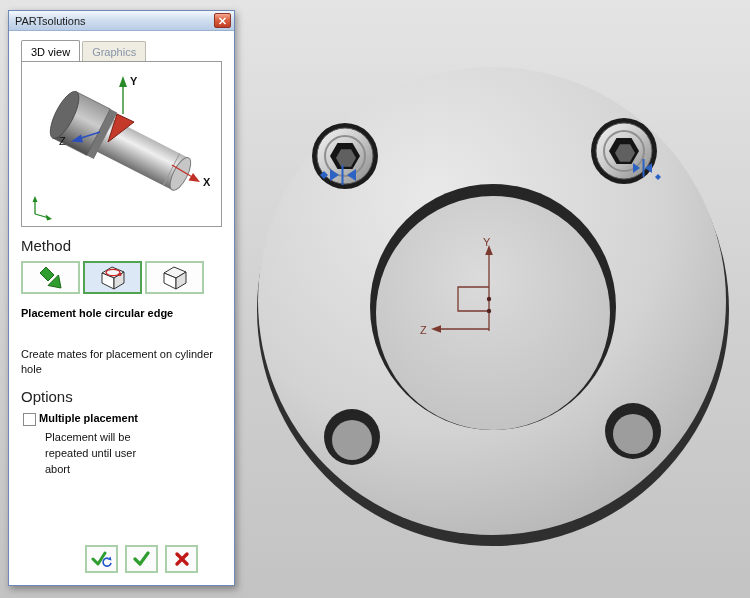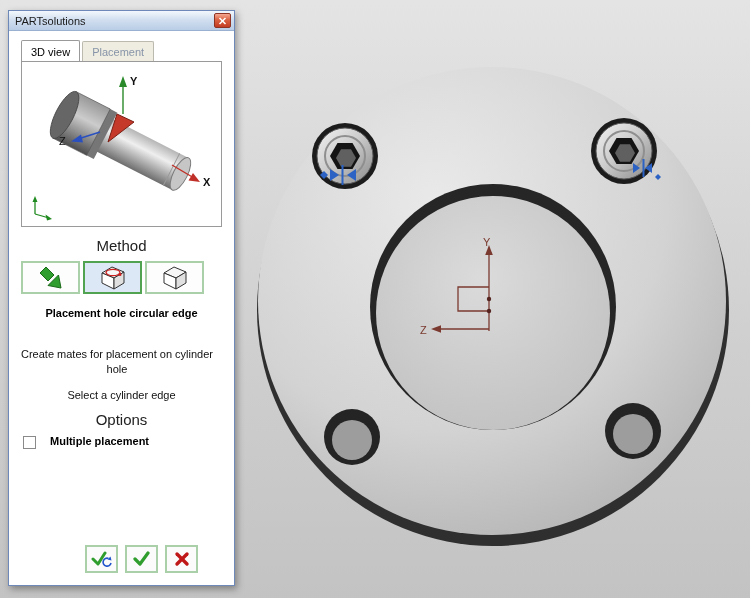--- a/index.html
+++ b/index.html
@@ -11,39 +11,39 @@
   
   .dialog { position:absolute; left:8px; top:10px; width:227px; height:576px;
             background:#ffffff; border:1px solid #6e89b8; box-shadow:2px 3px 7px rgba(0,0,0,0.35); }
   .titlebar { height:20px; background:linear-gradient(180deg,#f3f8fd,#d2dff0 45%,#b9cde6);
               display:flex; align-items:center; justify-content:space-between;
               padding:0 3px 0 6px; border-bottom:1px solid #9ab0d0;gap:36px; }
   .titlebar-text { font-size:11px; color:#1a1a1a; }
   .close-btn { width:17px; height:15px; border:1px solid #8e3424; border-radius:2px;
                background:linear-gradient(180deg,#f6a892,#da6242 45%,#c23c22);
                display:flex; align-items:center; justify-content:center; padding:0; cursor:default; }
-  .dialog-body { position:relative; padding:9px 12px 0 12px; height:554px;text-align:center; }
+  .dialog-body { position:relative; padding:9px 12px 0 12px; height:554px; }
 
   .tabs { display:flex; }
   .tab { font-size:11px; padding:4px 9px 3px; border:1px solid #bcb9ae; border-bottom:none;
          background:#efece2; color:#8795a8; position:relative; top:1px; margin-right:2px;
          border-radius:2px 2px 0 0; cursor:default; }
   .tab.active { background:#fff; color:#000; border-color:#9a9a9a; top:0; padding-top:5px; z-index:2; }
   .tab-panel { border:1px solid #9a9a9a; height:166px; background:#fff; position:relative; z-index:1; }
 
   .section-heading { font-size:15px; color:#222; margin:10px 0 7px 0; }
   .method-buttons { display:flex; gap:3px; }
   .method-btn { width:59px; height:33px; border:2px solid #a9d0a9; background:#fdfdfd;
                 display:flex; align-items:center; justify-content:center; padding:0; }
   .method-btn.selected { border-color:#51a251; background:#dde8f6; }
   .placement-title { font-size:11px; font-weight:bold; color:#000; margin-top:13px; }
   .desc { font-size:11px; color:#111; margin-top:28px; line-height:1.4; width:192px; }
   .instruction { font-size:11px; color:#111; margin-top:11px; }
   .options-heading { }
-  .checkbox-row { display:flex; align-items:flex-start; margin-top:6px; gap:14px; }
+  .checkbox-row { display:flex; align-items:flex-start; margin-top:6px; gap:3px; }
   .checkbox { width:13px; height:13px; border:1px solid #8a8a8a; background:#fff; margin:1px 0 0 2px; flex:none; }
   .checkbox-label { font-size:11px; font-weight:bold; color:#000; }
   .checkbox-desc { font-size:11px; color:#111; margin:4px 0 0 24px; width:116px; line-height:1.45; }
   .action-buttons { position:absolute; bottom:12px; left:76px; display:flex; gap:7px; }
   .action-btn { width:33px; height:28px; border:2px solid #a9d0a9; background:#fbfbfb;
                 display:flex; align-items:center; justify-content:center; padding:0; }
   svg text { font-family:"Liberation Sans",sans-serif; }
 </style>
 </head>
 <body>
@@ -135,21 +135,21 @@
           <line x1="1.5" y1="1" x2="7.5" y2="7" stroke="#ffffff" stroke-width="1.6"></line>
           <line x1="7.5" y1="1" x2="1.5" y2="7" stroke="#ffffff" stroke-width="1.6"></line>
         </svg>
       </button>
     </div>
 
     <div class="dialog-body">
 
       <div class="tabs">
         <div class="tab active">3D view</div>
-        <div class="tab">Placement</div>
+        <div class="tab">Graphics</div>
       </div>
 
       <div class="tab-panel">
         <svg width="199" height="164" viewBox="0 0 199 164">
           <defs>
             <linearGradient id="gShaft" x1="0" y1="0" x2="0" y2="1">
               <stop offset="0%" stop-color="#b5b5b5"></stop>
               <stop offset="35%" stop-color="#efefef"></stop>
               <stop offset="100%" stop-color="#6d6d6d"></stop>
             </linearGradient>
@@ -220,28 +220,28 @@
           <svg width="30" height="27" viewBox="0 0 30 27">
             <polygon points="4,9 14,3 26,8 16,14" fill="#f6f6f6" stroke="#333" stroke-width="1"></polygon>
             <polygon points="4,9 16,14 16,25 4,19" fill="#ffffff" stroke="#333" stroke-width="1"></polygon>
             <polygon points="16,14 26,8 26,19 16,25" fill="#e0e0e0" stroke="#333" stroke-width="1"></polygon>
           </svg>
         </button>
       </div>
 
       <div class="placement-title">Placement hole circular edge</div>
       <div class="desc">Create mates for placement on cylinder hole</div>
-      <div class="instruction">Select a cylinder edge</div>
 
       <div class="section-heading options-heading">Options</div>
 
       <div class="checkbox-row">
         <div class="checkbox"></div>
         <span class="checkbox-label">Multiple placement</span>
       </div>
+      <div class="checkbox-desc">Placement will be repeated until user abort</div>
 
       <div class="action-buttons">
         <button class="action-btn">
           <svg width="22" height="19" viewBox="0 0 22 19">
             <polyline points="2,9 7,14 14,3" fill="none" stroke="#2f9e2f" stroke-width="3" stroke-linecap="round" stroke-linejoin="round"></polyline>
             <path d="M 20,13 a 4,4 0 1 1 -2.5,-4.6" fill="none" stroke="#2255cc" stroke-width="1.6"></path>
             <polygon points="19.5,6.5 16.5,9.5 20.5,10.5" fill="#2255cc"></polygon>
           </svg>
         </button>
         <button class="action-btn">

